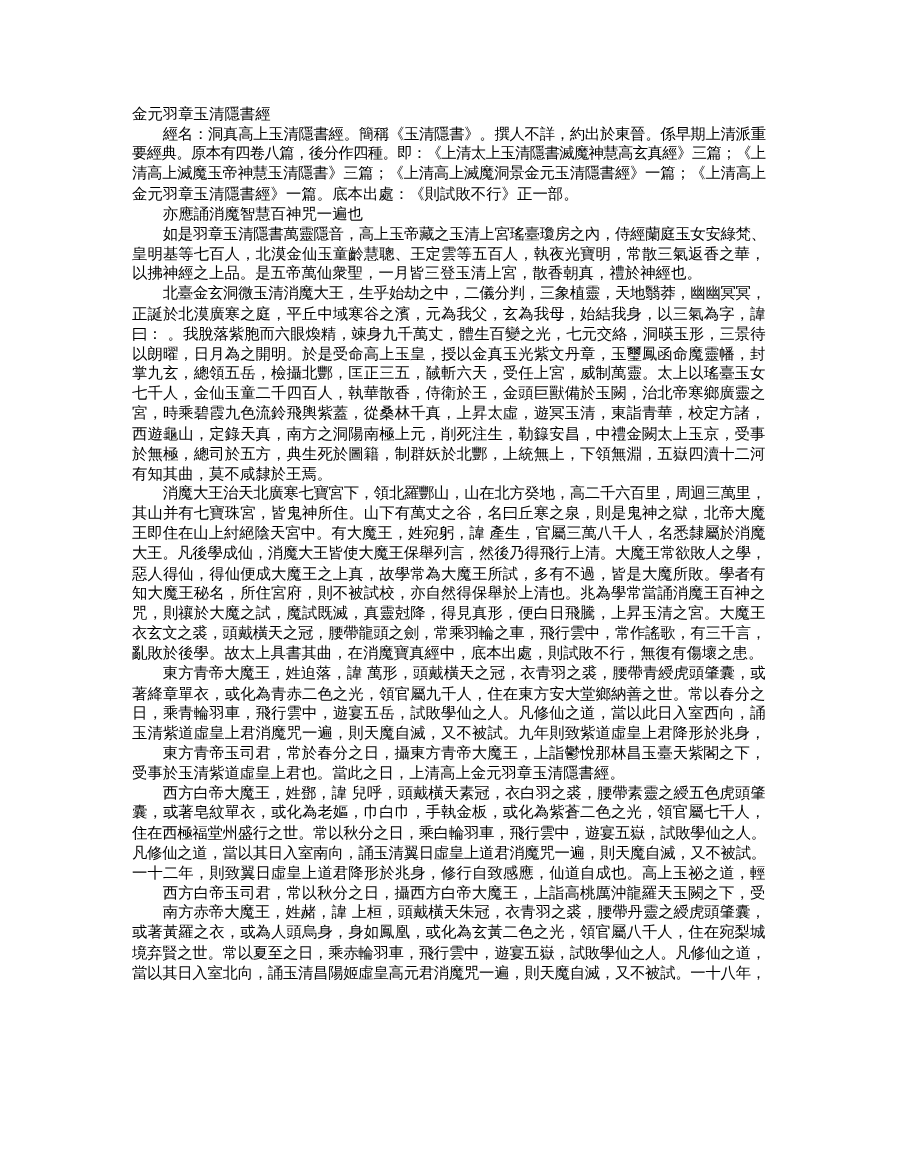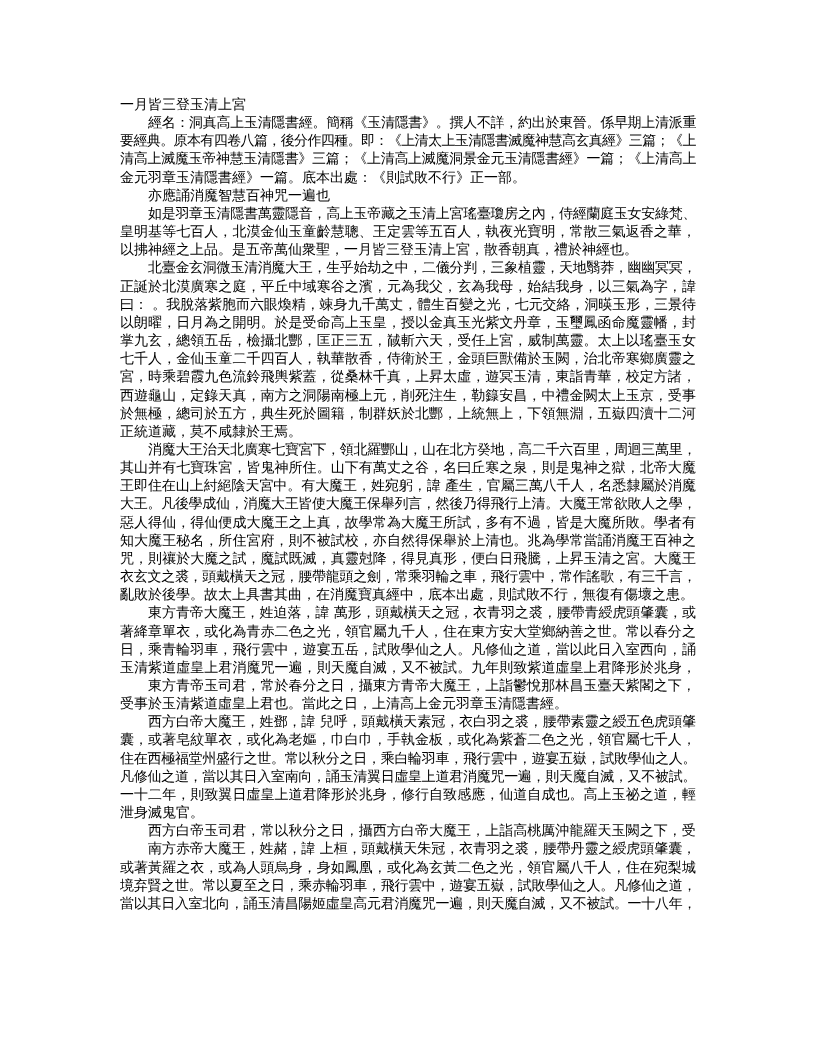--- a/index.html
+++ b/index.html
@@ -30,21 +30,21 @@
     .line.j { display: flex; justify-content: space-between; align-items: center; }
     .line.j > span { flex: 0 1 auto; min-width: 0; white-space: pre; display: block; }
     .paragraph { margin: 0; padding: 0; }
   </style>
 </head>
 <body>
 
 <div class="page">
   <div class="text-block">
 
-    <div class="line">一月皆三登玉清上宮</div>
+    <div class="line">金元羽章玉清隱書經</div>
 
     <div class="paragraph">
       <div class="line j ind">
           <span>經</span>
           <span>名</span>
           <span>：</span>
           <span>洞</span>
           <span>真</span>
           <span>高</span>
           <span>上</span>
@@ -646,21 +646,21 @@
           <span>淵</span>
           <span>，</span>
           <span>五</span>
           <span>嶽</span>
           <span>四</span>
           <span>瀆</span>
           <span>十</span>
           <span>二</span>
           <span>河</span>
         </div>
-      <div class="line">正統道藏，莫不咸隸於王焉。</div>
+      <div class="line">有知其曲，莫不咸隸於王焉。</div>
     </div>
 
     <div class="paragraph">
       <div class="line j ind">
           <span>消</span>
           <span>魔</span>
           <span>大</span>
           <span>王</span>
           <span>治</span>
           <span>天</span>
@@ -1435,21 +1435,20 @@
           <span>。</span>
           <span>高</span>
           <span>上</span>
           <span>玉</span>
           <span>祕</span>
           <span>之</span>
           <span>道</span>
           <span>，</span>
           <span>輕</span>
         </div>
-      <div class="line">泄身滅鬼官。</div>
     </div>
 
     <div class="paragraph">
       <div class="line j ind">
           <span>西</span>
           <span>方</span>
           <span>白</span>
           <span>帝</span>
           <span>玉</span>
           <span>司</span>

